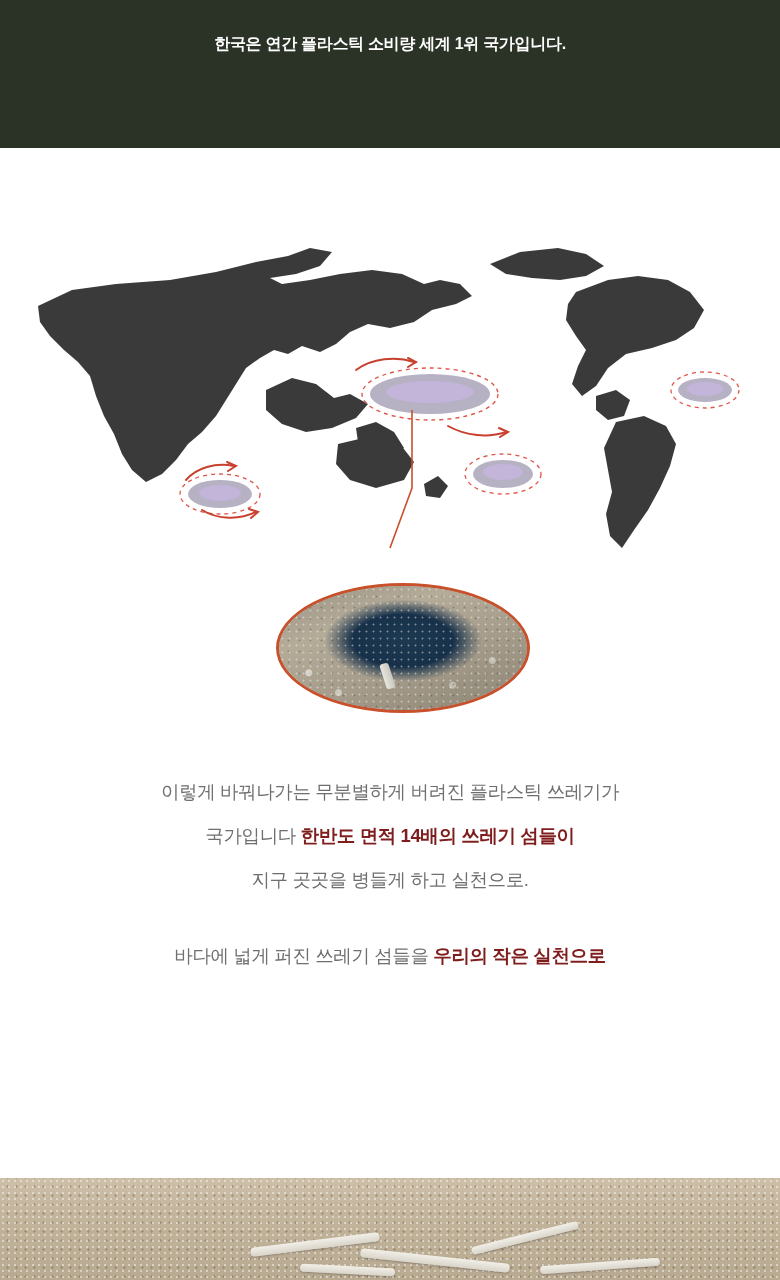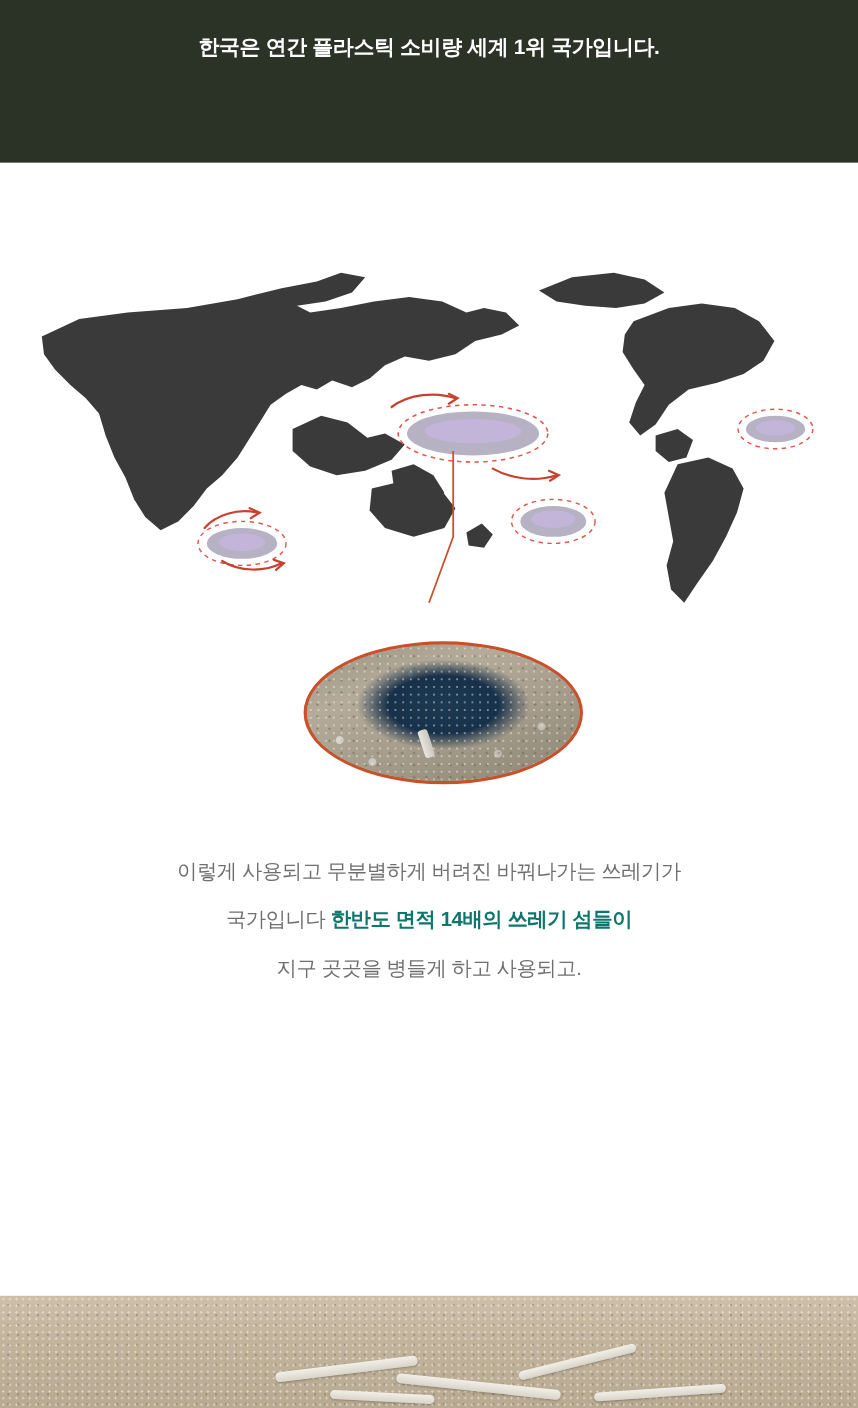--- a/index.html
+++ b/index.html
@@ -30,21 +30,21 @@
     height: 148px;
     background: #2b3226;
   }
   .header-title {
     position: absolute;
     left: 0;
     top: 31px;
     width: 780px;
     text-align: center;
     color: #ffffff;
-    font-size: 19px;
+    font-size: 16px;
     font-weight: bold;
     letter-spacing: -0.3px;
     line-height: 26px;
   }
 
   
   .map-section {
     position: absolute;
     left: 0;
     top: 148px;
@@ -112,21 +112,21 @@
     text-align: center;
     color: #6f6f6f;
     font-size: 18.5px;
     line-height: 44px;
     letter-spacing: -0.4px;
   }
   .copy-block .p2 {
     margin-top: 32px;
   }
   .copy-block b {
-    color: #0f766e;
+    color: #7f1d1d;
     font-weight: bold;
   }
 
   
   .bottom-band {
     position: absolute;
     left: 0;
     top: 1178px;
     width: 780px;
     height: 102px;
@@ -232,27 +232,30 @@
 
     <div class="photo-callout">
       <div class="photo-inner"></div>
       <div class="photo-speckle"></div>
       <div class="photo-bottle"></div>
     </div>
   </div>
 
   <div class="copy-block">
     <div class="p1">
-      <div>이렇게 사용되고 무분별하게 버려진 바꿔나가는 쓰레기가</div>
+      <div>이렇게 바꿔나가는 무분별하게 버려진 플라스틱 쓰레기가</div>
       <div>
         <span>국가입니다 </span><b>한반도 면적 14배의 쓰레기 섬들이</b>
       </div>
-      <div>지구 곳곳을 병들게 하고 사용되고.</div>
+      <div>지구 곳곳을 병들게 하고 실천으로.</div>
     </div>
     <div class="p2">
+      <div>
+        <span>바다에 넓게 퍼진 쓰레기 섬들을 </span><b>우리의  작은 실천으로</b>
+      </div>
     </div>
   </div>
 
   <div class="bottom-band">
     <div class="bottom-grain"></div>
     <div class="straw s1"></div>
     <div class="straw s2"></div>
     <div class="straw s3"></div>
     <div class="straw s4"></div>
     <div class="straw s5"></div>

